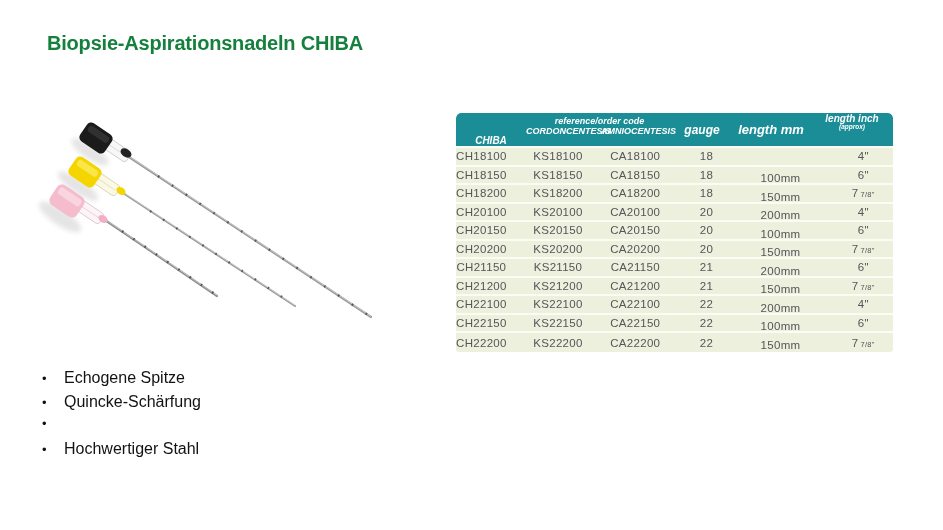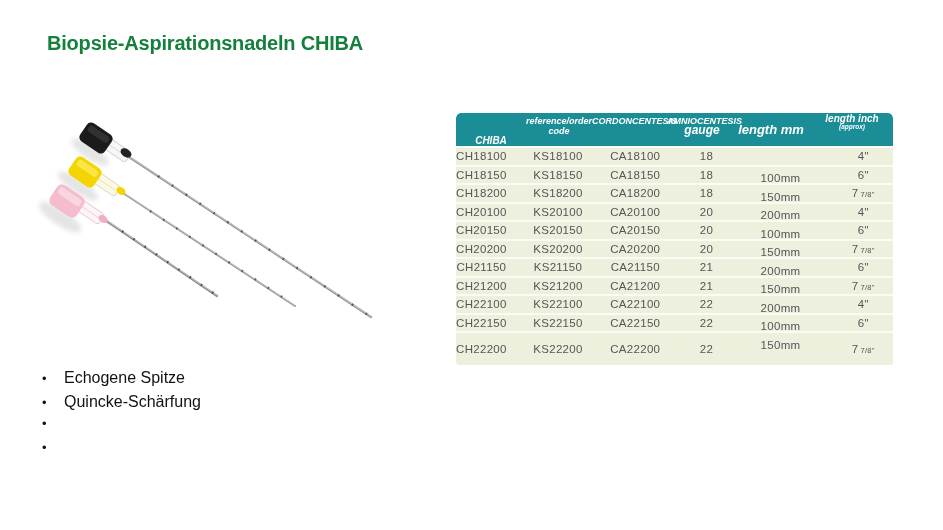--- a/index.html
+++ b/index.html
@@ -22,38 +22,38 @@
   .ptable{
     position:absolute;left:456px;top:113px;width:437px;
     border-radius:5px 5px 3px 3px;overflow:hidden;
   }
   .thead{
     background:#1A8D96;color:#ffffff;height:33px;display:flex;
     font-style:italic;font-weight:bold;border-radius:5px 5px 0 0;
   }
   .h-chiba{width:70px;display:flex;align-items:flex-end;justify-content:center;
     padding-bottom:0;font-size:10px;box-sizing:border-box;}
-  .h-group{width:147px;display:flex;justify-content:space-between;
+  .h-group{width:147px;display:flex;flex-direction:column;justify-content:space-between;
     box-sizing:border-box;padding-top:3px;padding-bottom:20px;}
   .h-group-label{font-size:9px;text-align:center;}
   .h-group-cols{display:flex;font-size:9px;}
   .h-cordon{width:75px;text-align:center;}
   .h-amnio{width:52px;text-align:center;}
   .h-gauge{width:58px;display:flex;align-items:center;justify-content:center;font-size:12px;font-style:italic;}
   .h-mm{width:80px;display:flex;align-items:center;justify-content:center;font-size:13px;}
   .h-inch{width:82px;display:flex;flex-direction:column;align-items:center;justify-content:flex-start;font-size:10px;}
   .h-inch-note{font-size:6.5px;font-weight:bold;line-height:6px;}
 
   .tbody{border-top:2px solid #FBFCF4;}
   .trow{
     display:flex;align-items:center;height:16.5px;background:#EDF0DC;
     border-bottom:2px solid #FBFCF4;
     gap:24px;
   }
-  .trow:last-child{border-bottom:none;height:32px;justify-content:center;}
+  .trow:last-child{border-bottom:none;height:19px;justify-content:center;}
   .tcell{font-size:11.5px;color:#53565a;text-align:center;letter-spacing:0.3px;}
   .c0{width:70px;} .c1{width:75px;} .c2{width:72px;}
   .c3{width:58px;} .c4{width:80px;margin-top:44px;} .c5{width:82px;}
   .frac{font-size:7.5px;margin-left:2px;}
 
   
   .features{position:absolute;left:42px;top:369px;}
   .feature{display:flex;align-items:baseline;height:23.5px;
     font-size:16px;color:#121212;}
   .bullet{font-size:13px;width:22px;color:#121212;}
@@ -237,16 +237,17 @@
     </div>
     <div class="feature">
       <span class="bullet">•</span>
       <span>Quincke-Schärfung</span>
     </div>
     <div class="feature">
       <span class="bullet">•</span>
     </div>
     <div class="feature">
       <span class="bullet">•</span>
+      <span>Hochwertiger Stahl</span>
     </div>
   </div>
 
 </div>
 
 </body></html>

